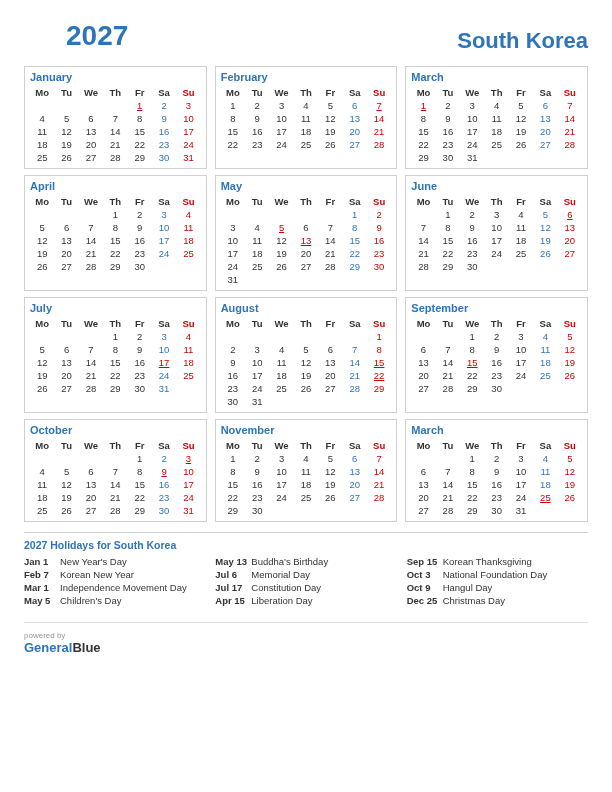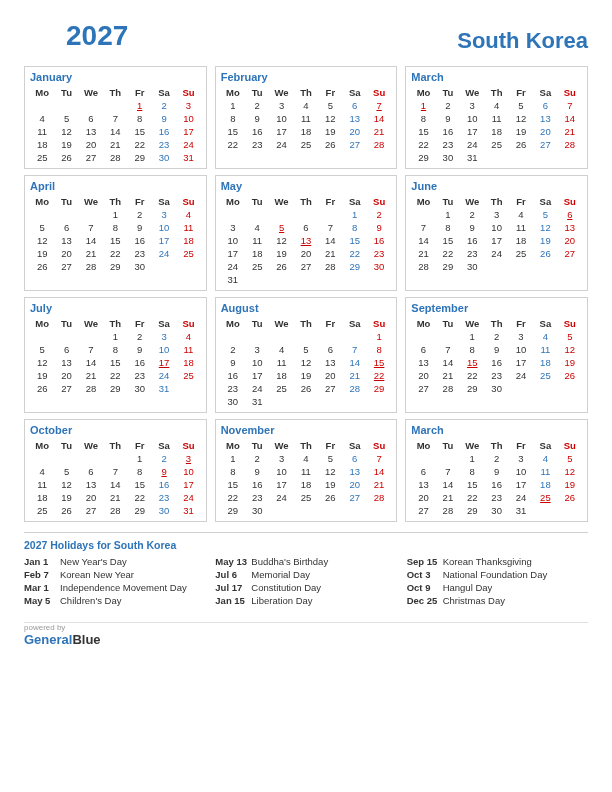--- a/index.html
+++ b/index.html
@@ -96,21 +96,21 @@
     .holiday-name {
       color: #333;
       font-size: 9.5px;
     }
     .footer {
       margin-top: 14px;
       display: flex;
       align-items: center;
       gap: 4px;
       border-top: 1px solid #e0e0e0;
-      padding-top: 0;
+      padding-top: 8px;
     }
     .powered-by {
       font-size: 8px;
       color: #999;
     }
     .gb-logo {
       font-size: 13px;
       font-weight: bold;
       color: #333;
       text-align: right;
@@ -923,21 +923,21 @@
         </div>
         <div class="holiday-item">
           <span class="holiday-date">Jul 6</span>
           <span class="holiday-name">Memorial Day</span>
         </div>
         <div class="holiday-item">
           <span class="holiday-date">Jul 17</span>
           <span class="holiday-name">Constitution Day</span>
         </div>
         <div class="holiday-item">
-          <span class="holiday-date">Jan 15</span>
+          <span class="holiday-date">Apr 15</span>
           <span class="holiday-name">Liberation Day</span>
         </div>
       </div>
       <div>
         <div class="holiday-item">
           <span class="holiday-date">Sep 15</span>
           <span class="holiday-name">Korean Thanksgiving</span>
         </div>
         <div class="holiday-item">
           <span class="holiday-date">Oct 3</span>

